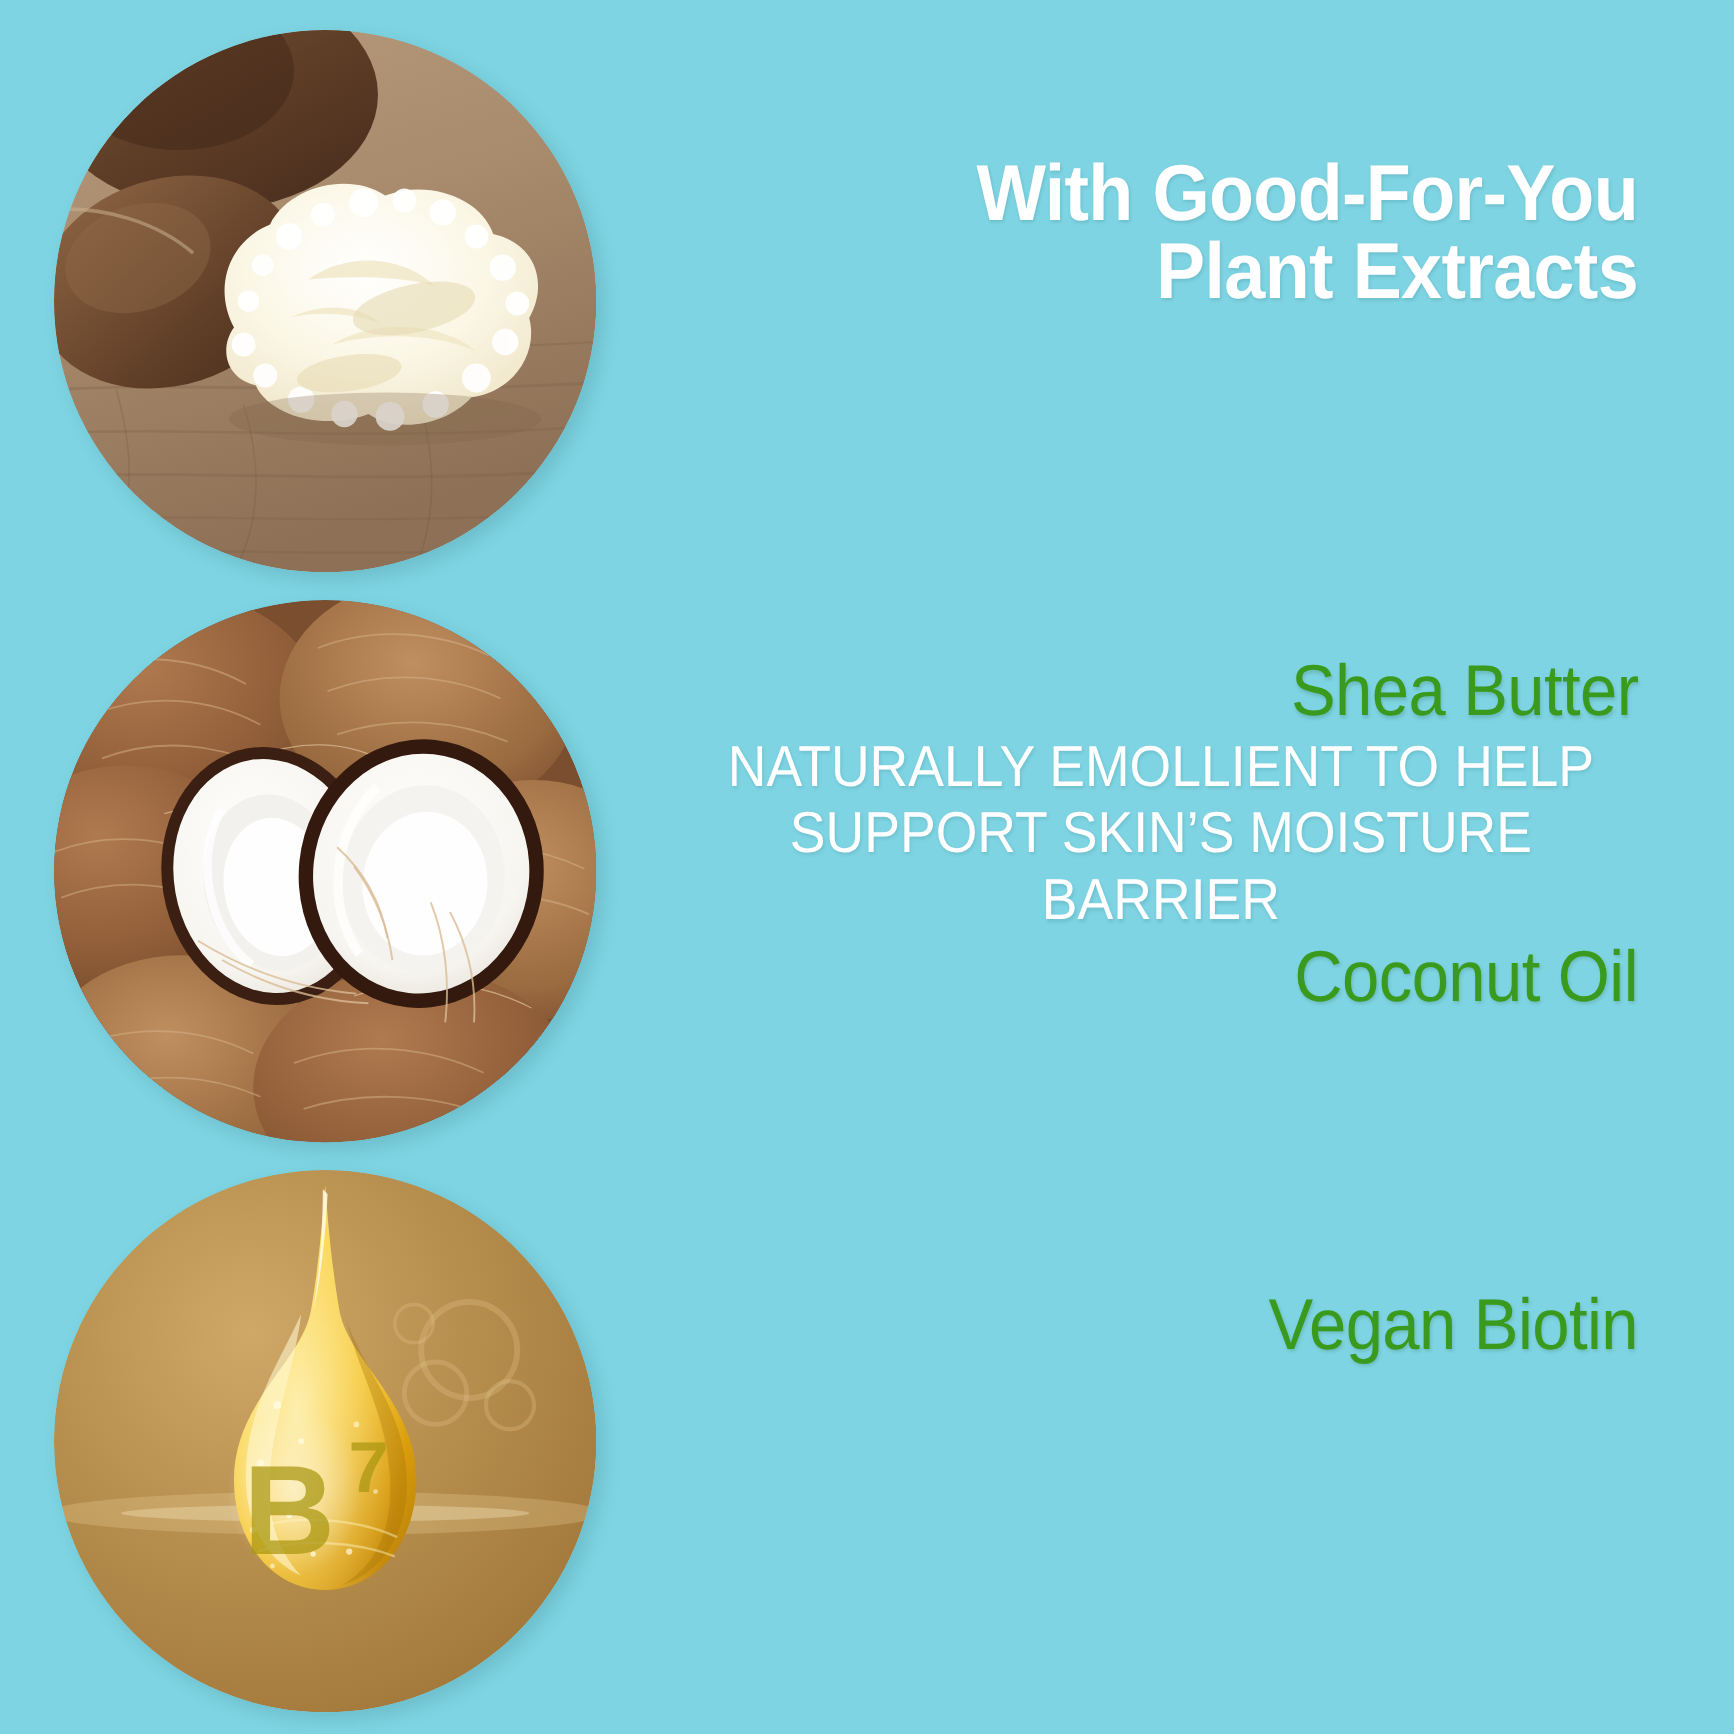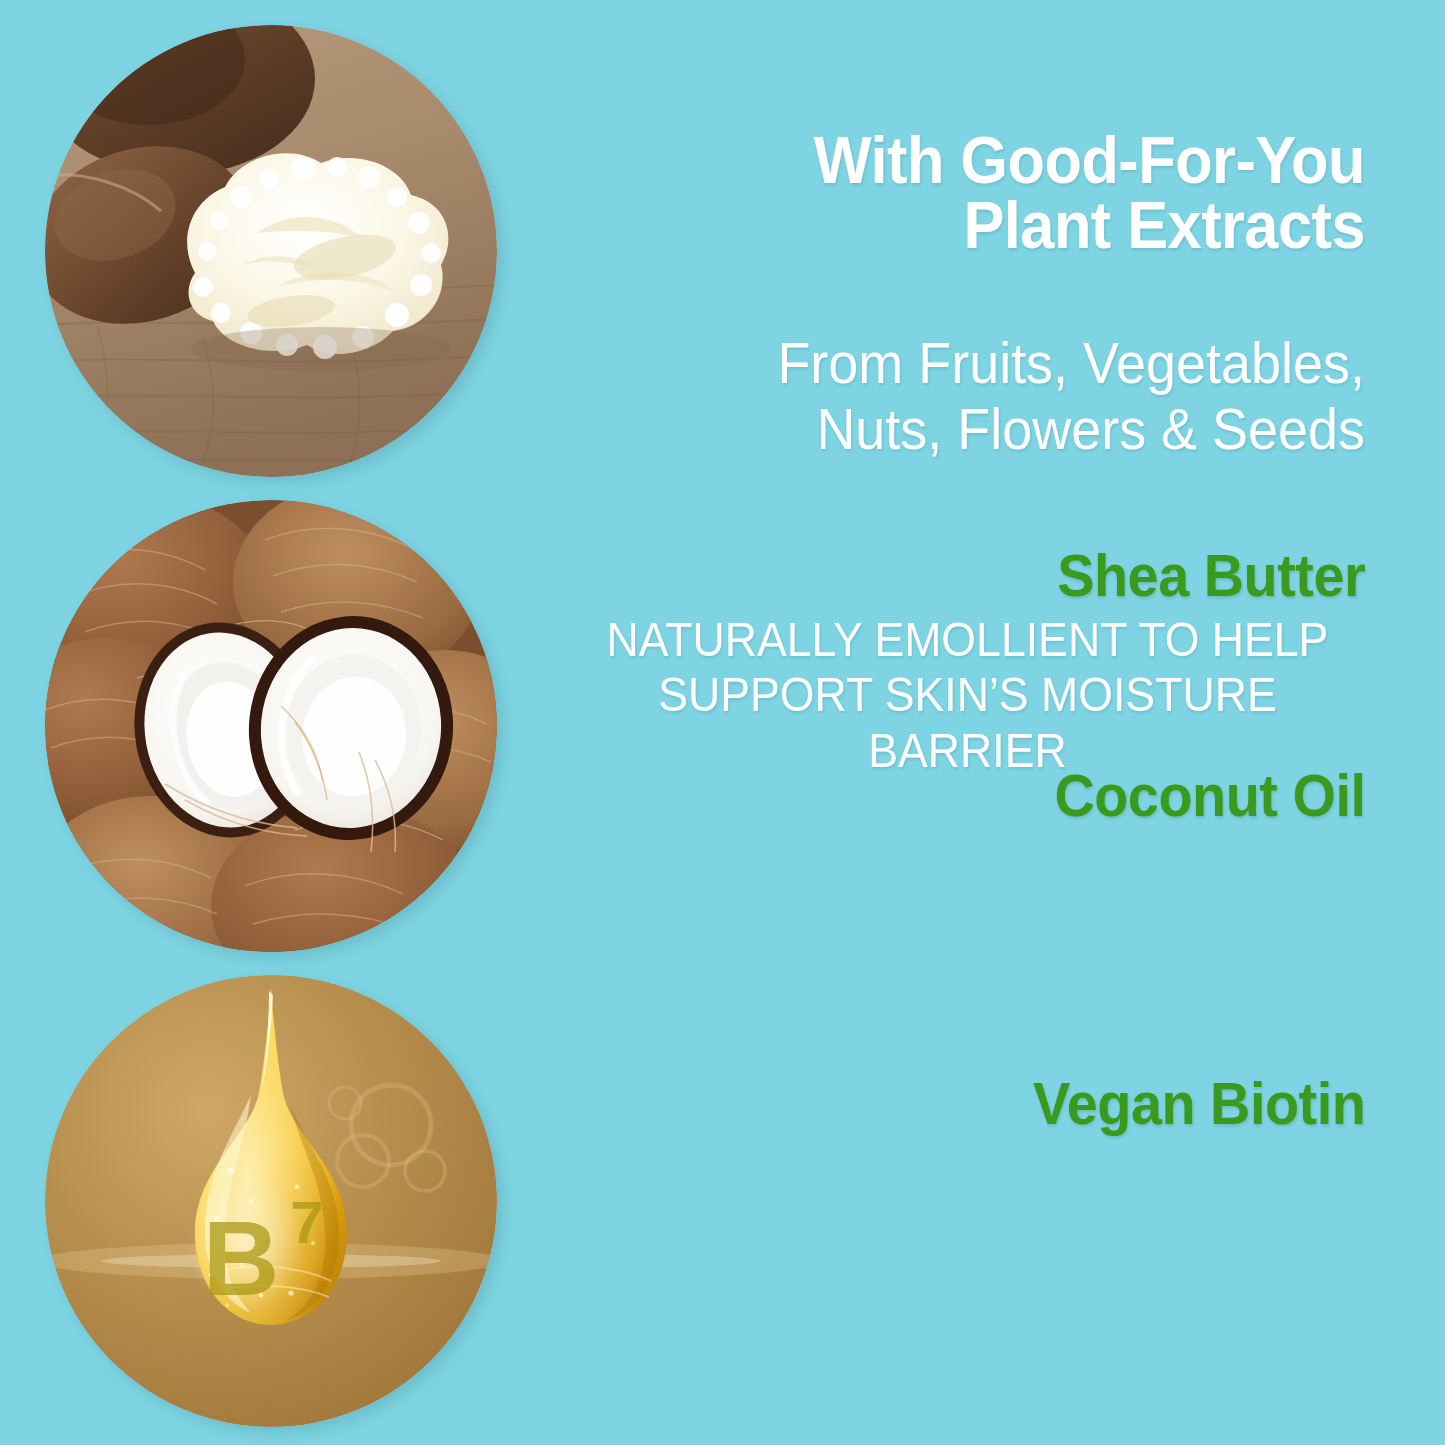--- a/index.html
+++ b/index.html
@@ -39,25 +39,25 @@
   .subline{
     position:absolute;right:10px;top:330px;width:100%;
     color:#ffffff;font-weight:400;
     font-size:58px;line-height:1.13;
     text-shadow:1px 2px 3px rgba(40,100,115,.18);
   }
   .subline .sl{display:block;transform:scaleX(.93);transform-origin:right center;}
 
   .block{position:absolute;right:10px;width:100%;}
   #block-shea{top:545px;}
-  #block-coconut{top:765px;}
+  #block-coconut{top:783px;}
   #block-biotin{top:1048px;margin-top:25px;}
 
   .ing-title{
-    color:#3a9a1e;font-weight:bold;font-size:60px;line-height:1.02;
+    color:#3a9a1e;font-weight:normal;font-size:60px;line-height:1.02;
     margin:0 0 6px 0;letter-spacing:-0.5px;
     text-shadow:1px 2px 3px rgba(40,100,60,.22);
   }
   .ing-title span{display:inline-block;transform:scaleX(.93);transform-origin:right center;}
   .ing-body{
     color:#ffffff;font-weight:400;font-size:48px;line-height:1.15;
     text-shadow:1px 2px 3px rgba(40,100,115,.18);
     text-align:center;
   }
   .ing-body .bl{display:block;transform:scaleX(.93);transform-origin:right center;}
@@ -335,24 +335,20 @@
     </svg>
   </div>
 
   <div class="textcol">
 
     <div class="headline">
       <span class="hl">With Good-For-You</span>
       <span class="hl">Plant Extracts</span>
     </div>
 
-    <div class="subline">
-      <span class="sl">From Fruits, Vegetables,</span>
-      <span class="sl">Nuts, Flowers &amp; Seeds</span>
-    </div>
 
     <div class="block" id="block-shea">
       <div class="ing-title">
         <span>Shea Butter</span>
       </div>
       <div class="ing-body">
         <span class="bl">NATURALLY EMOLLIENT TO HELP</span>
         <span class="bl">SUPPORT SKIN’S MOISTURE BARRIER</span>
       </div>
     </div>

